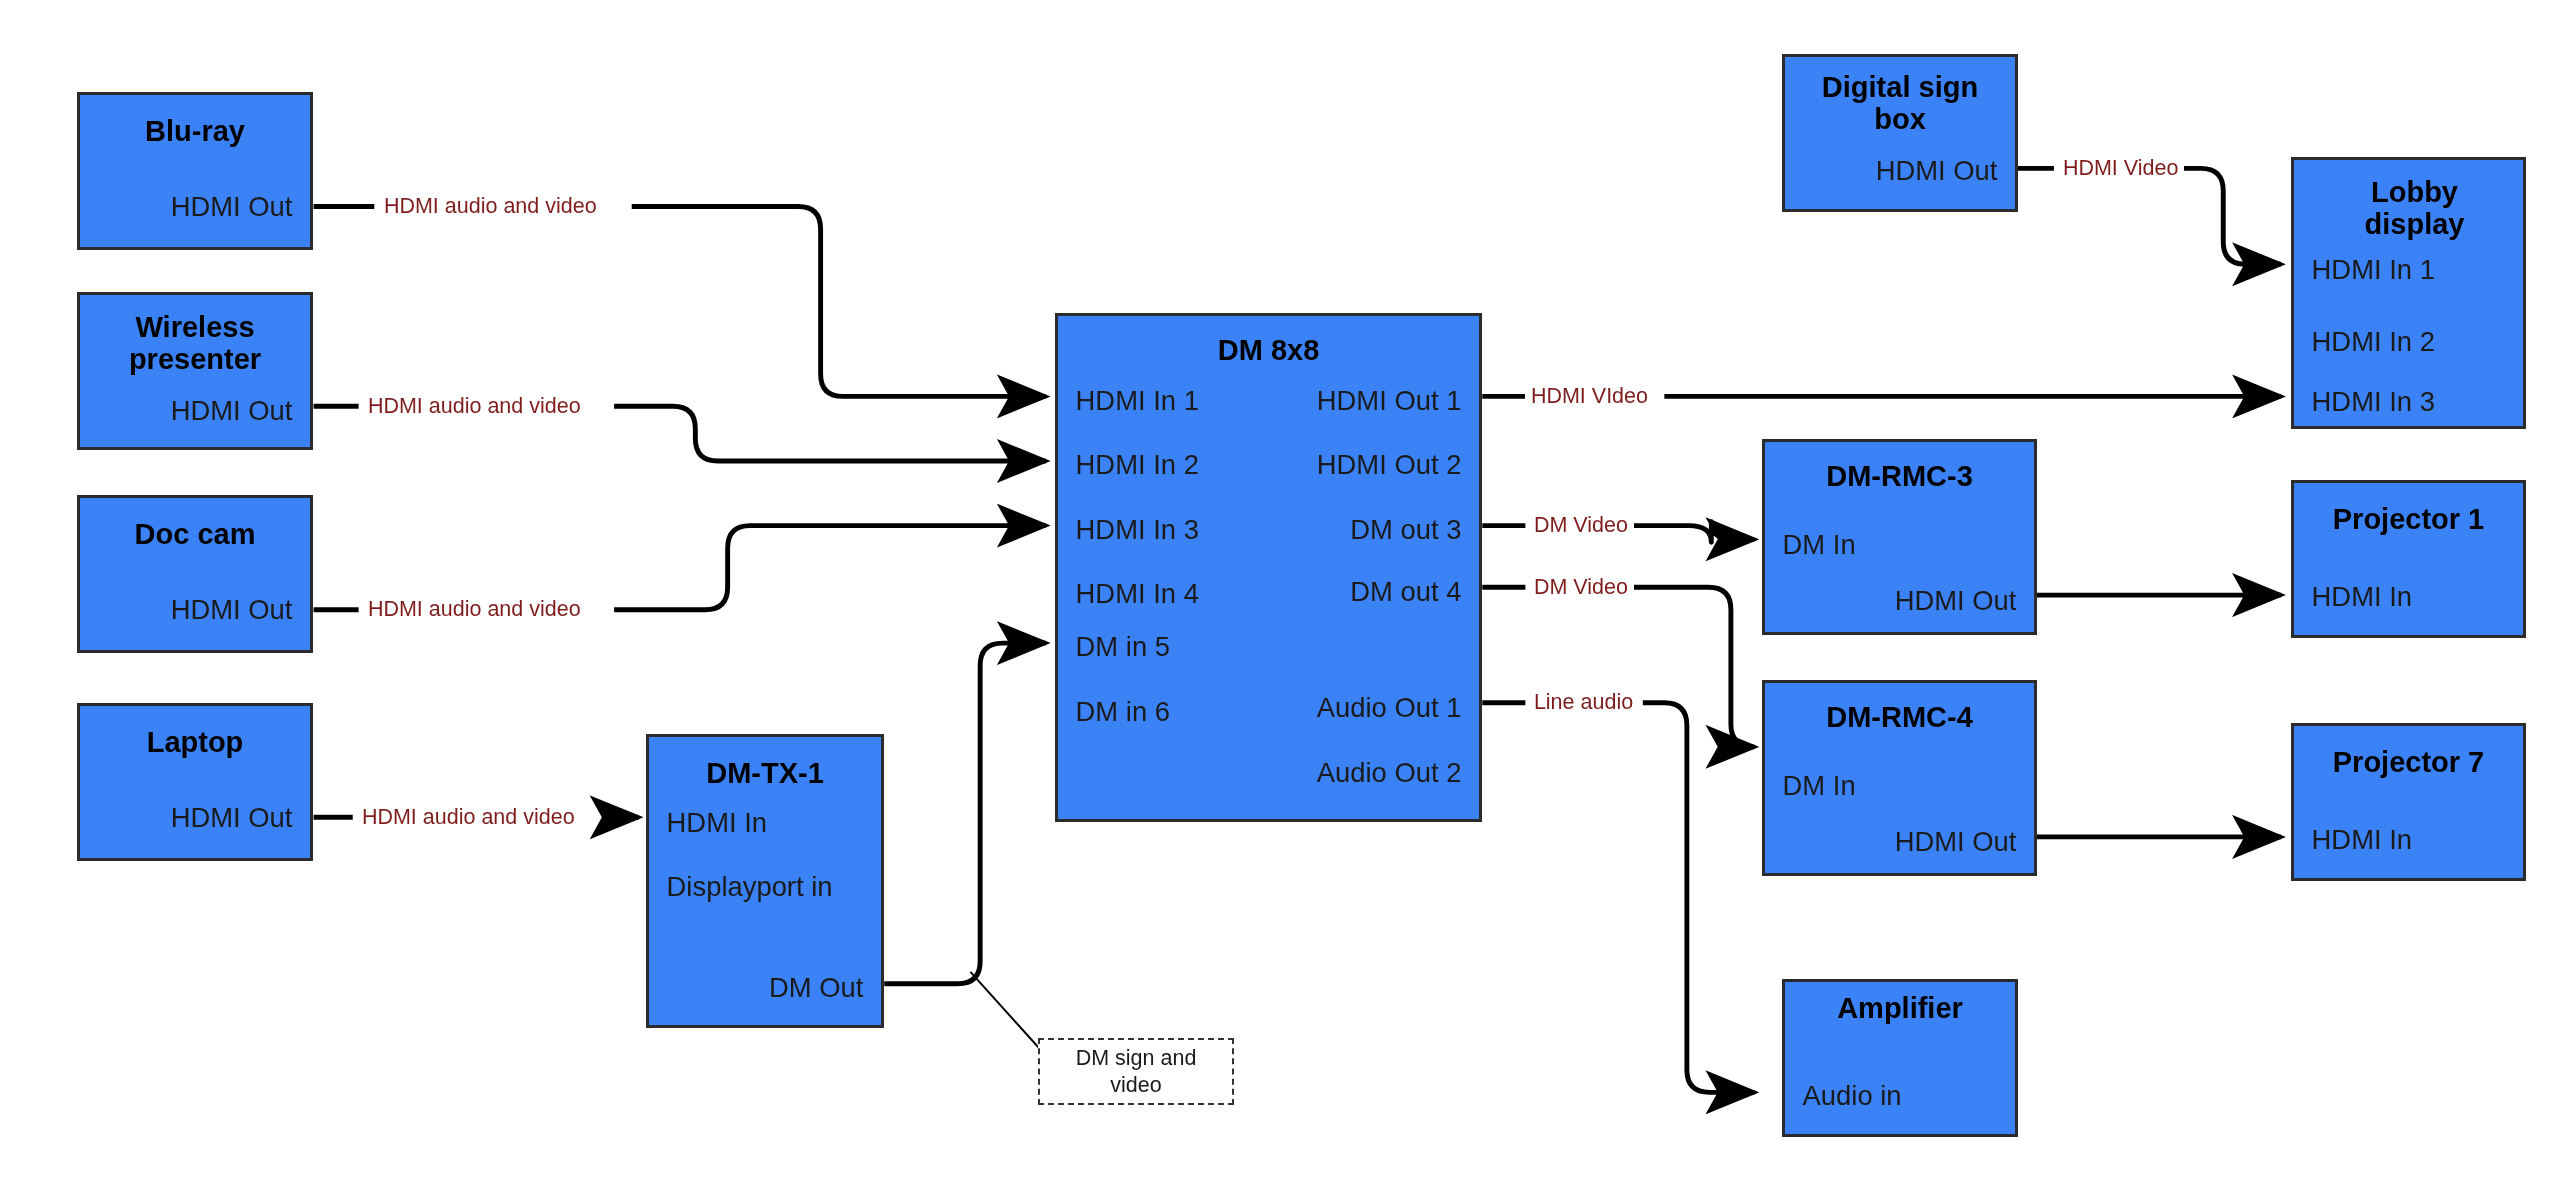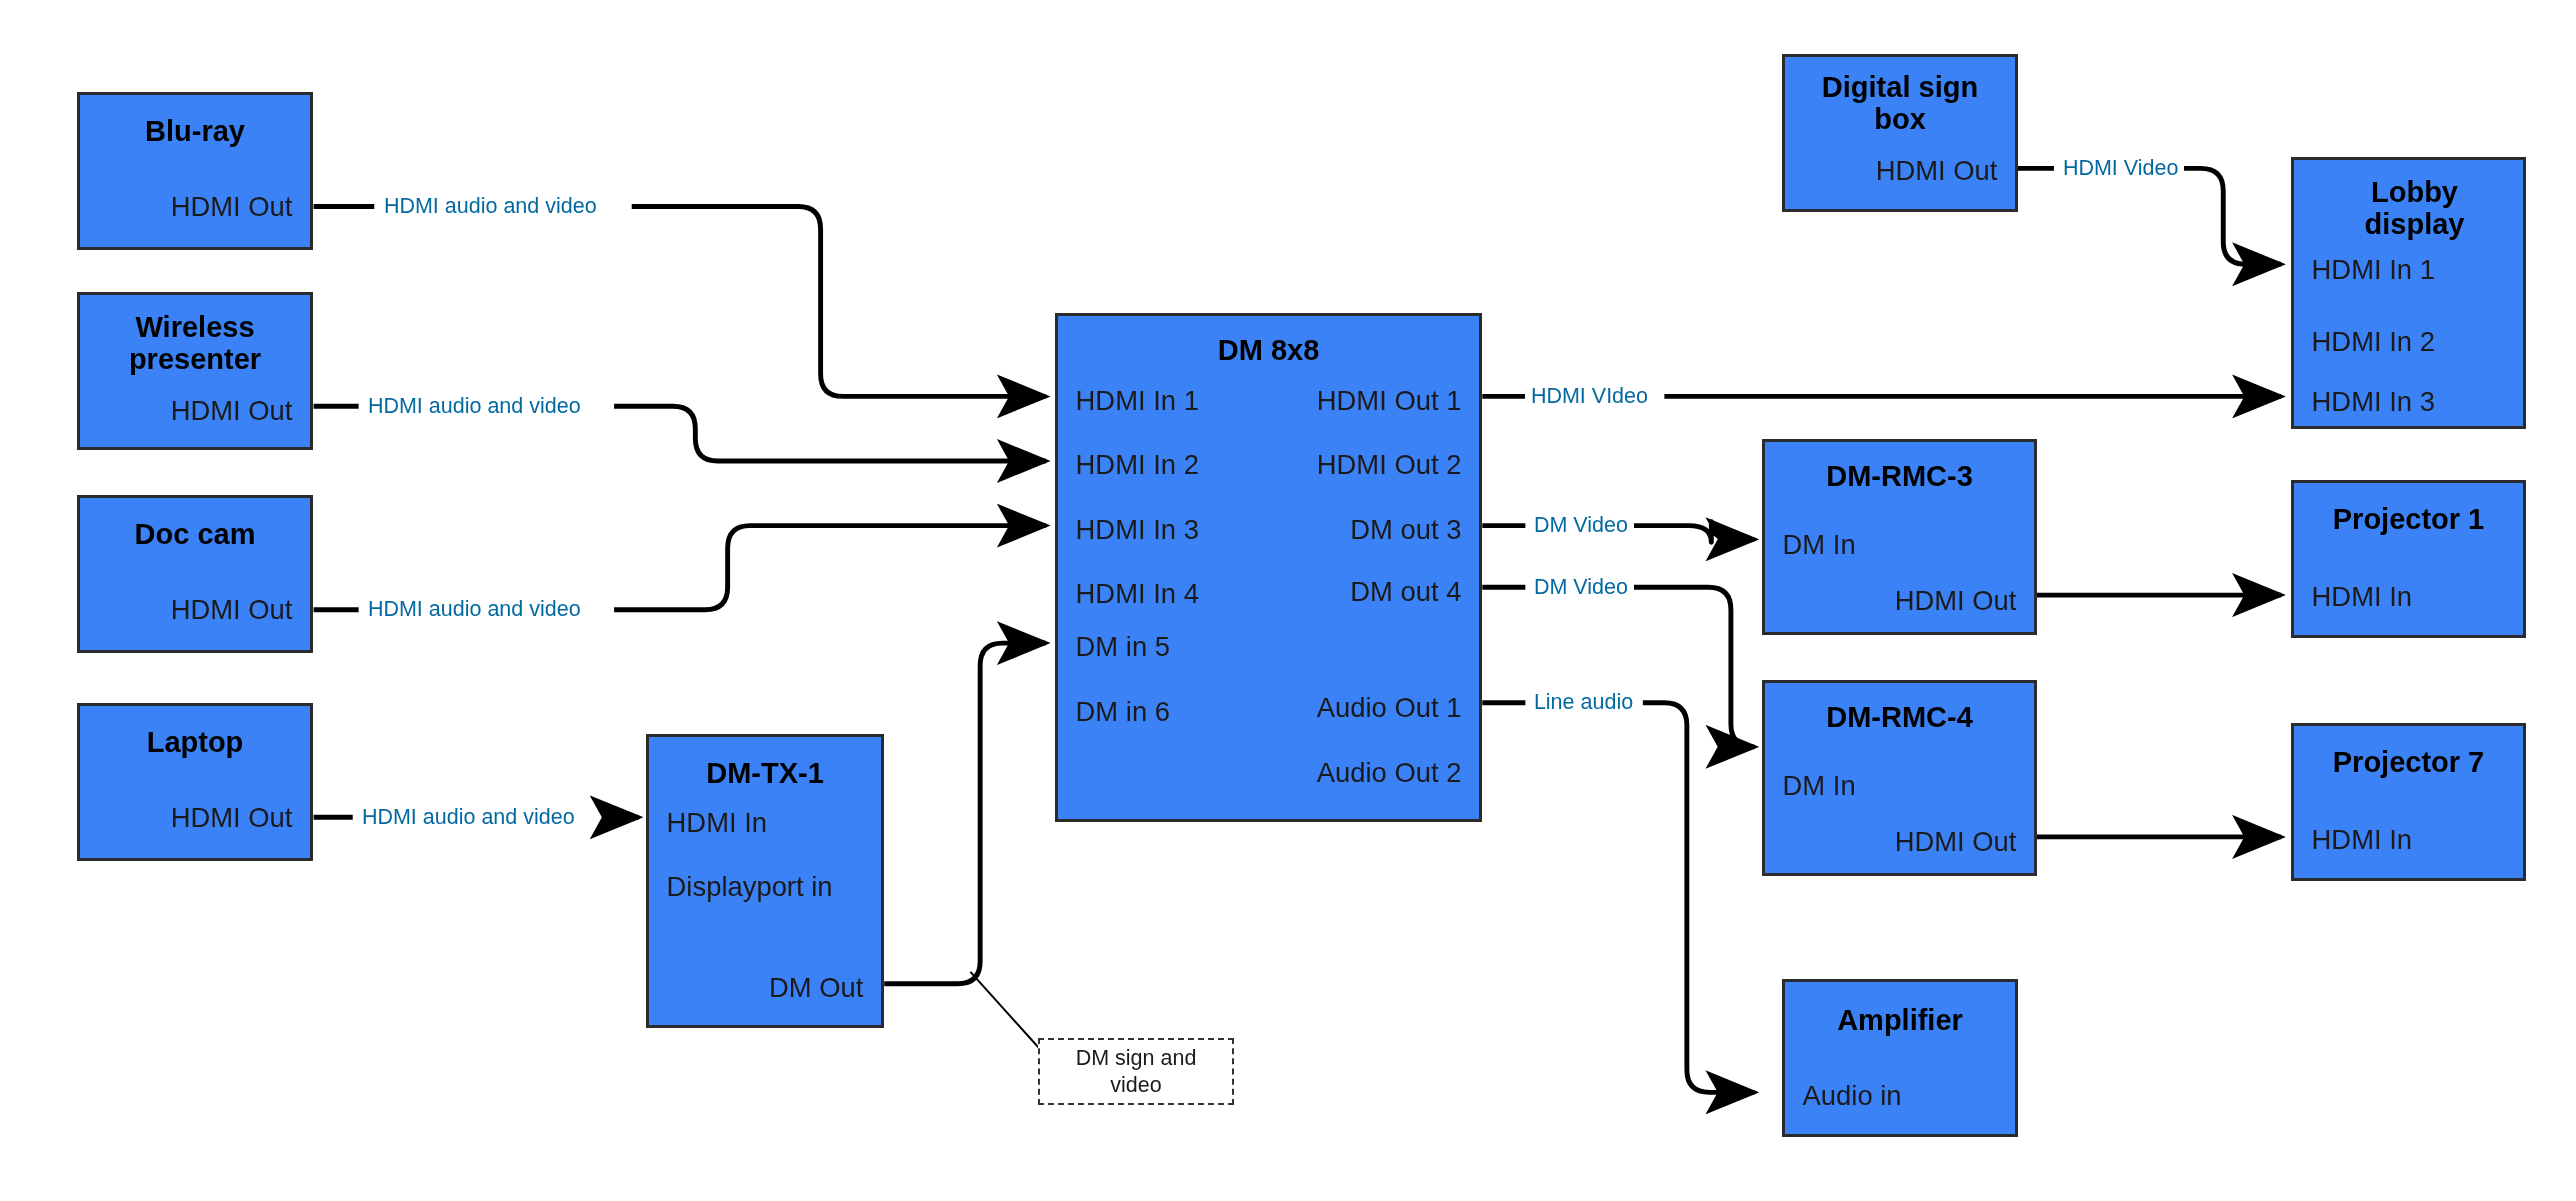--- a/index.html
+++ b/index.html
@@ -4,21 +4,21 @@
 <style>
   html,body{margin:0;padding:0;background:#ffffff;}
   body{font-family:"Liberation Sans", sans-serif;}
   #stage{position:relative;width:2576px;height:1201px;background:#ffffff;overflow:hidden;}
   svg.layer{position:absolute;left:0;top:0;width:2576px;height:1201px;}
   .node{position:absolute;box-sizing:border-box;border:3.9px solid #2b2b2b;background:#3b82f6;}
   .node .title{font-weight:bold;font-size:29px;color:#000;text-align:center;line-height:1.12;}
   .port{position:absolute;font-size:27.4px;color:#1a1a1a;white-space:nowrap;}
   .port.left{left:17.6px;text-align:left;}
   .port.right{right:17.6px;text-align:right;}
-  .edgelabel{position:absolute;font-size:21.5px;color:#0369a1;white-space:nowrap;background:#ffffff;padding:0 5.9px;}
+  .edgelabel{position:absolute;font-size:21.5px;color:#7f1d1d;white-space:nowrap;background:#ffffff;padding:0 5.9px;}
   .notebox{position:absolute;box-sizing:border-box;border:2px dashed #333;background:#fff;
            font-size:21.5px;color:#1a1a1a;text-align:center;line-height:1.25;
            display:flex;align-items:center;justify-content:center;padding:3.9px 5.9px;}
 </style>
 </head>
 <body>
 
 <div id="stage">
 
   <svg class="layer" viewBox="0 0 2631 1227">
@@ -161,18 +161,18 @@
     <div class="title" style="margin-top:19.6px;">Projector 1</div>
     <div class="port left" style="top:98px;">HDMI In</div>
   </div>
 
   <div class="node" style="left:2291px;top:723px;width:235px;height:158px;">
     <div class="title" style="margin-top:19.6px;">Projector 7</div>
     <div class="port left" style="top:98px;">HDMI In</div>
   </div>
 
   <div class="node" style="left:1782px;top:979px;width:236px;height:158px;">
-    <div class="title" style="margin-top:22px;">Amplifier</div>
+    <div class="title" style="margin-top:10px;">Amplifier</div>
     <div class="port left" style="top:98px;">Audio in</div>
   </div>
 
 </div>
 
 
 </body></html>

